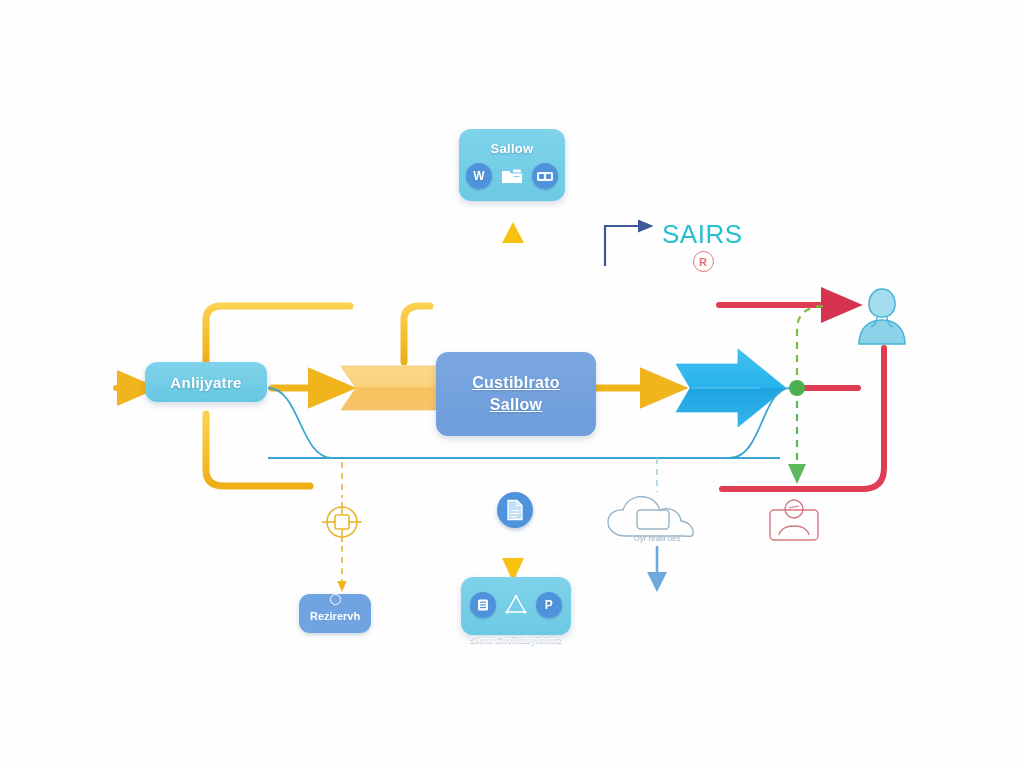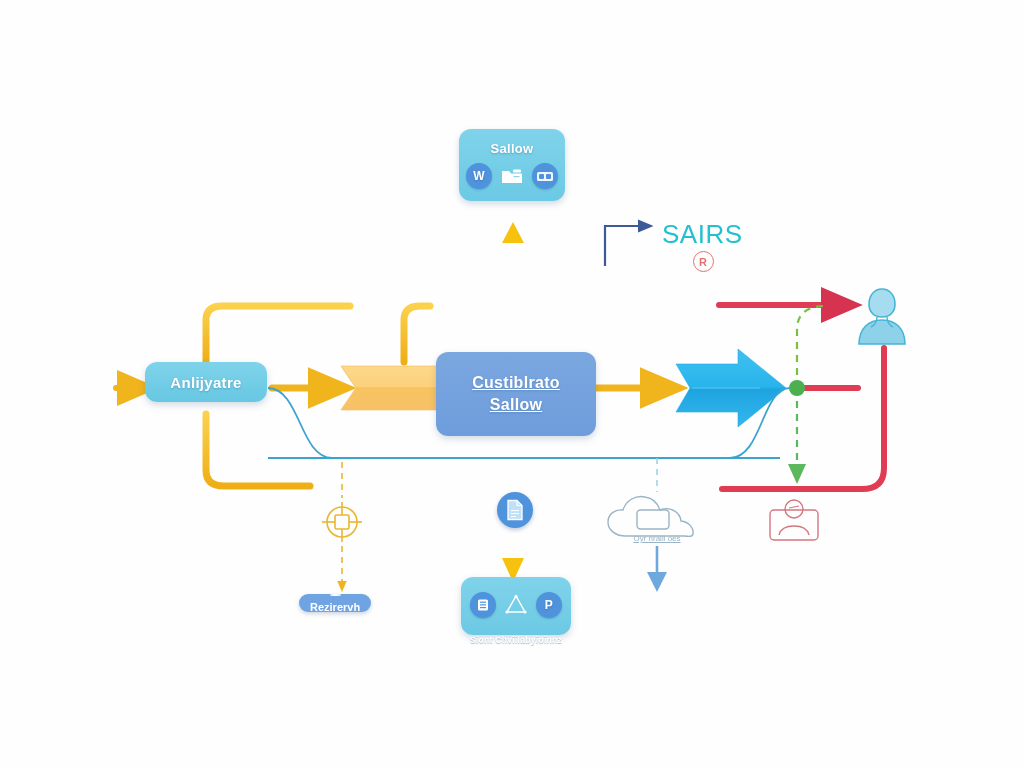--- a/index.html
+++ b/index.html
@@ -118,21 +118,21 @@
     color: #e0736f;
     font-size: 11px;
     display: flex; align-items: center; justify-content: center;
     margin-left: 2px;
     font-weight: bold;
   }
 
   
   #node-pill {
     left: 299px; top: 594px;
-    height: 18px;
+    height: 39px;
     padding: 0 11px;
     border-radius: 11px;
     background: #6fa3e2;
     color: #fff;
     font-size: 11px;
     font-weight: bold;
     display: flex; align-items: center; gap: 5px;
     box-shadow: 0 2px 4px rgba(60,90,130,.25);
     filter: blur(0.45px);
   }
@@ -151,21 +151,20 @@
   }
 
   
   #node-cloud { left: 604px; top: 492px; width: 106px; height: 62px; }
   #node-cloud .cap {
     position: absolute; left: 0; right: 0; top: 42px;
     text-align: center;
     font-size: 8px;
     color: #9ab4c6;
     filter: blur(0.5px);
-    text-decoration: underline;
   }
   #node-idcard { left: 763px; top: 497px; width: 62px; height: 46px; }
   #node-avatar { left: 851px; top: 286px; width: 62px; height: 60px; }
   #node-target { left: 320px; top: 500px; width: 44px; height: 44px; }
 </style>
 </head>
 <body>
 
 <div id="canvas">
 

